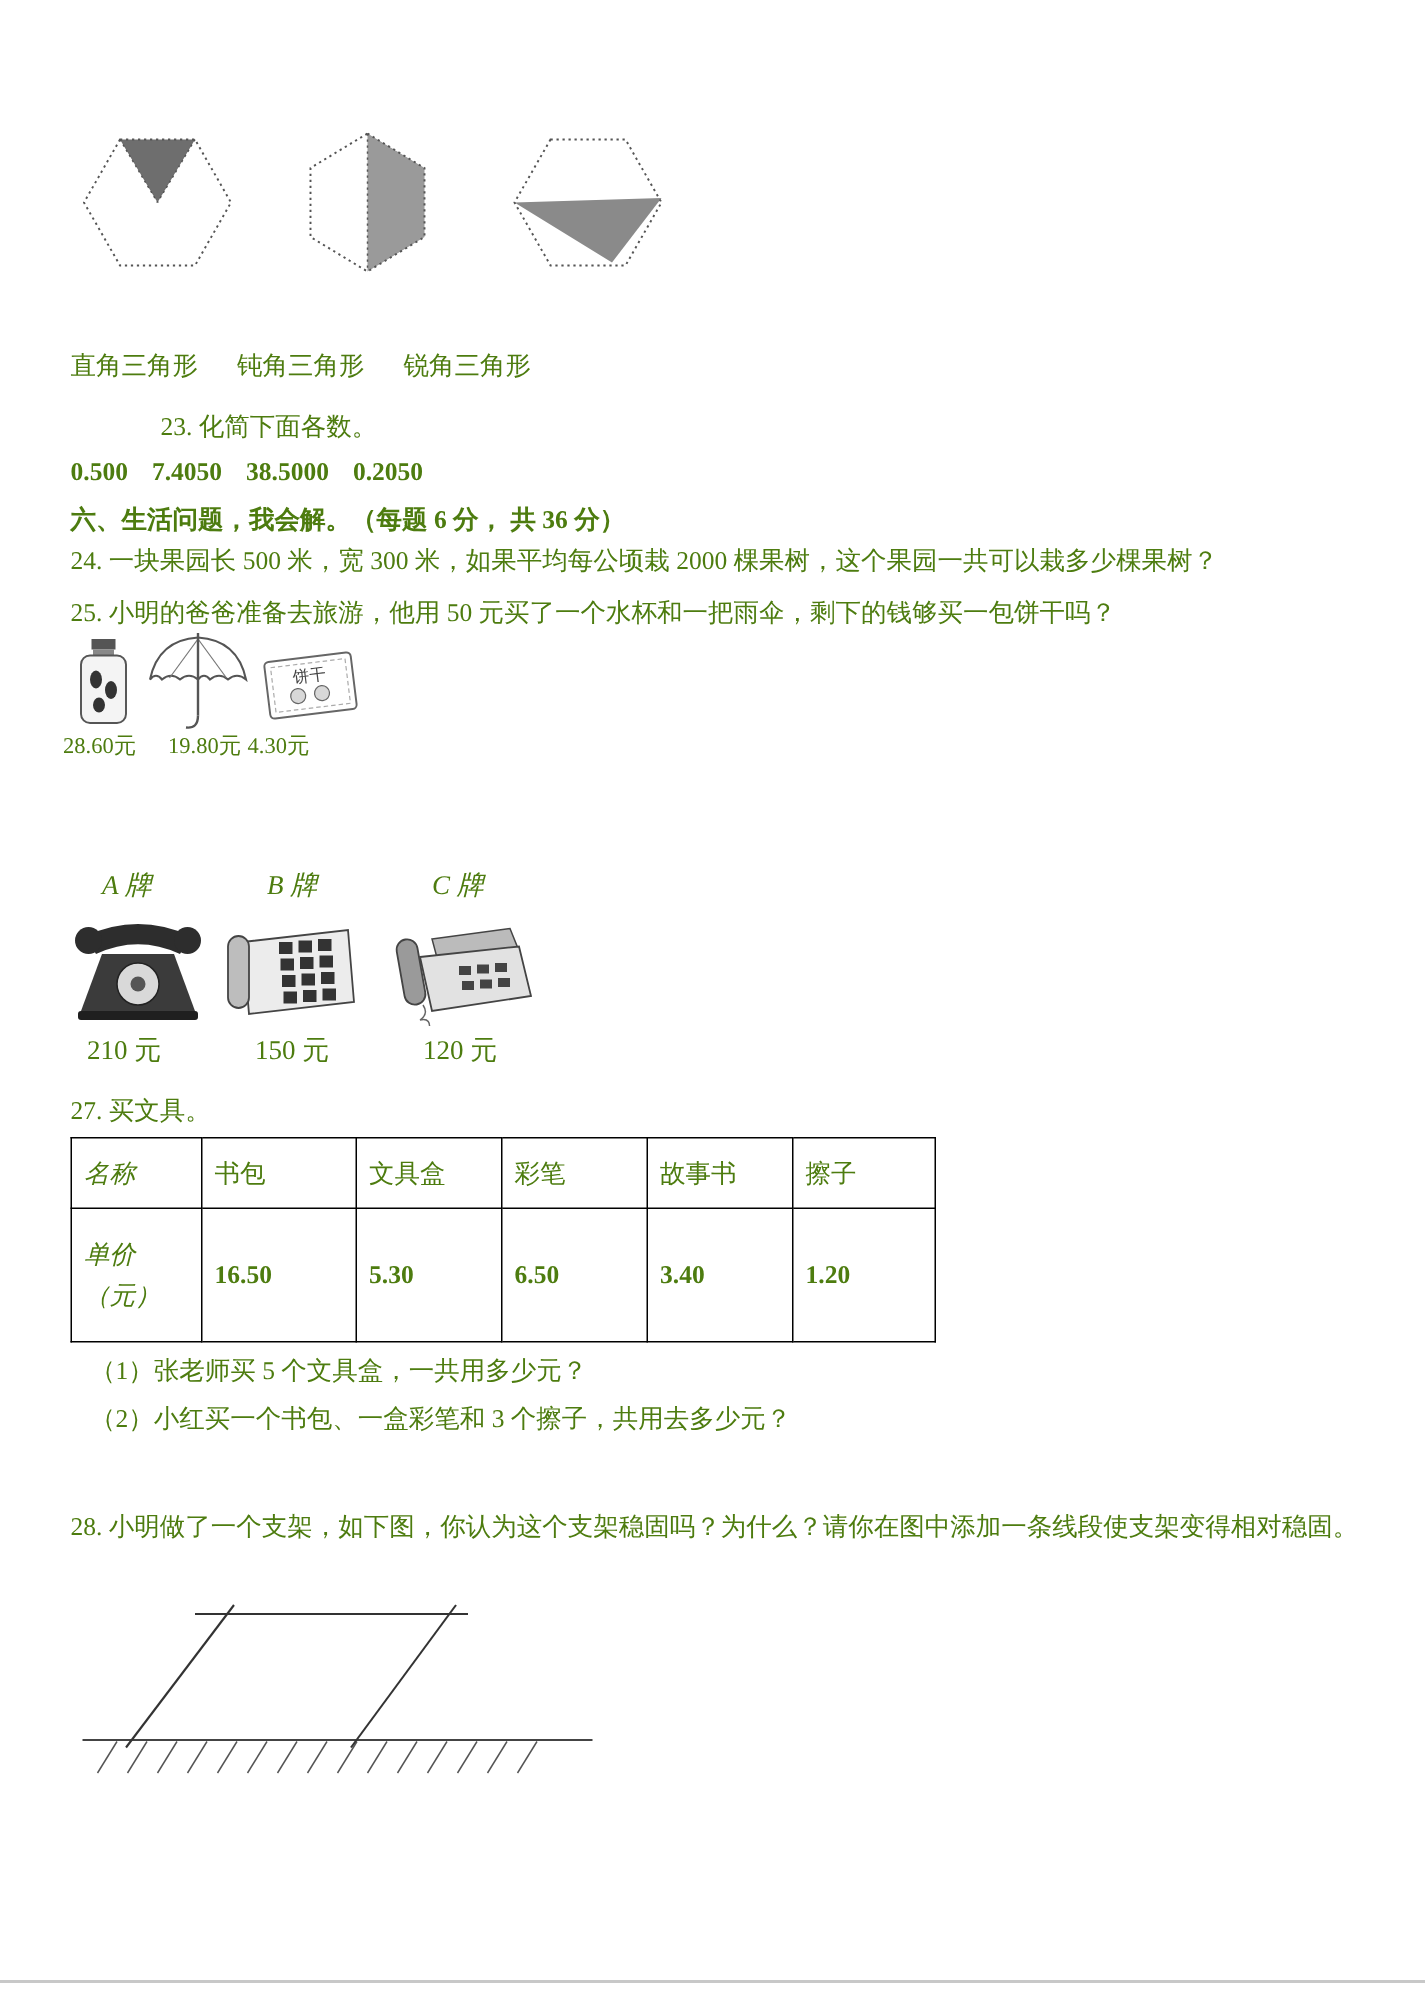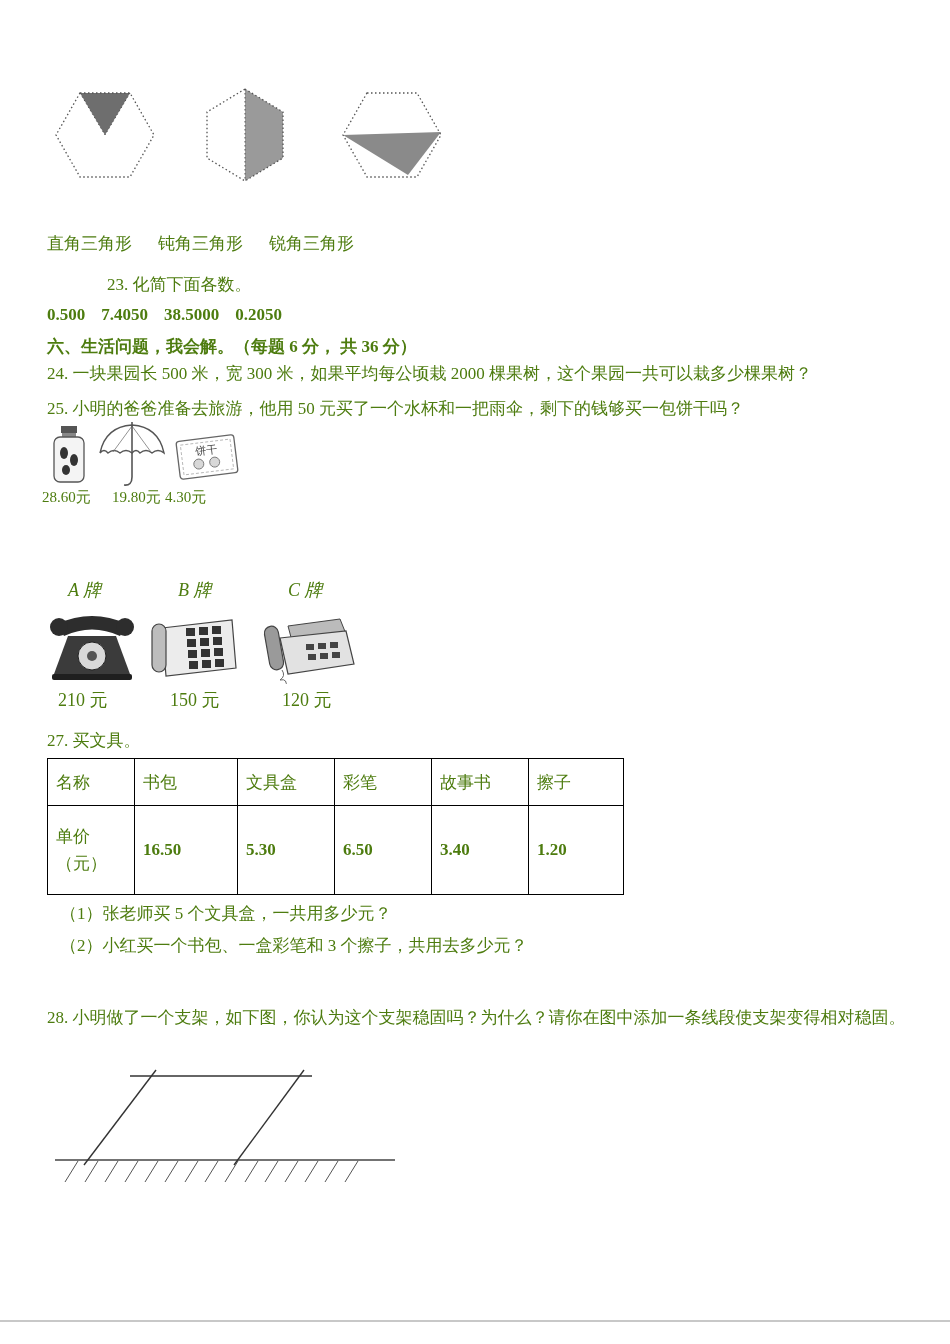--- a/index.html
+++ b/index.html
@@ -22,21 +22,21 @@
   table.stationery{border-collapse:collapse;font-size:17px;}
   table.stationery td{
     border:1.5px solid #000;
     padding:4px 8px;
     vertical-align:middle;
     text-align:left;
     background:#fff;
   }
   tr.hrow td{height:38px;}
   tr.vrow td{height:80px;}
-  td.c0{width:70px;}
+  td.c0{width:70px;font-style:italic;}
   td.c1{width:86px;}
   td.c2{width:80px;}
   td.c3{width:80px;}
   td.c4{width:80px;}
   td.c5{width:78px;margin-left:36px;}
   td .val{font-weight:bold;}
   .rowlab div{line-height:1.6;}
   .page-edge{position:absolute;left:0;top:1320px;width:950px;height:2px;background:#c8c8c8;}
 </style>
 </head>

